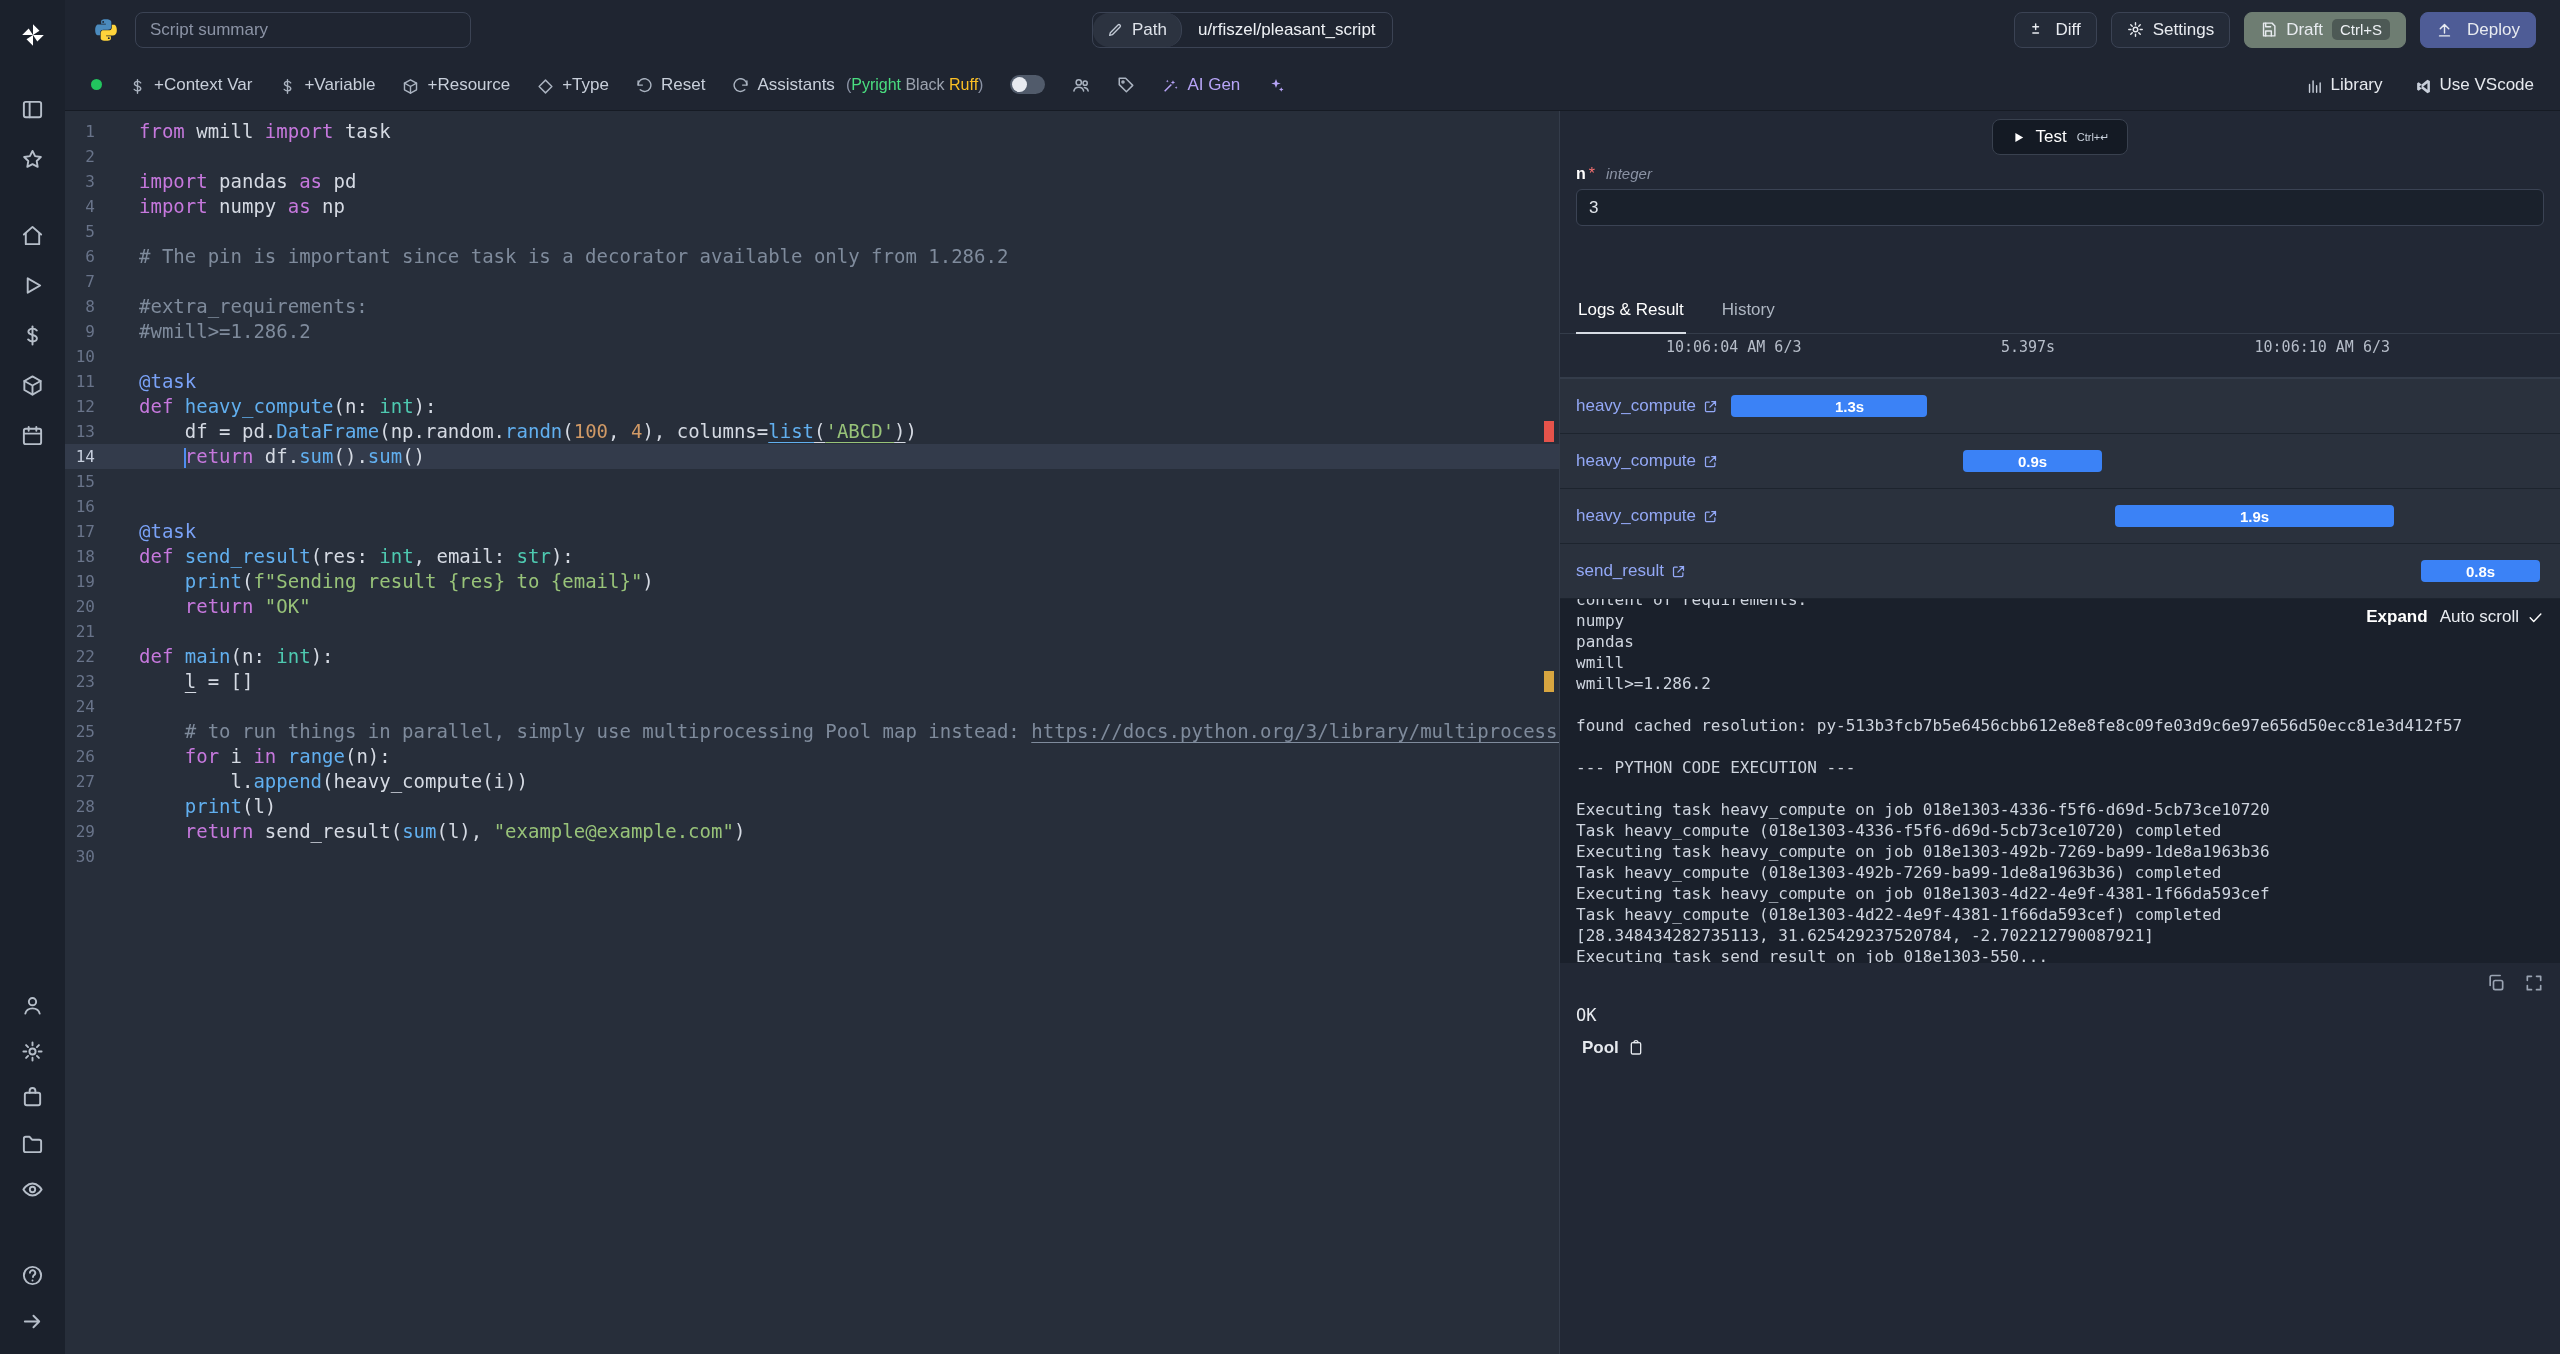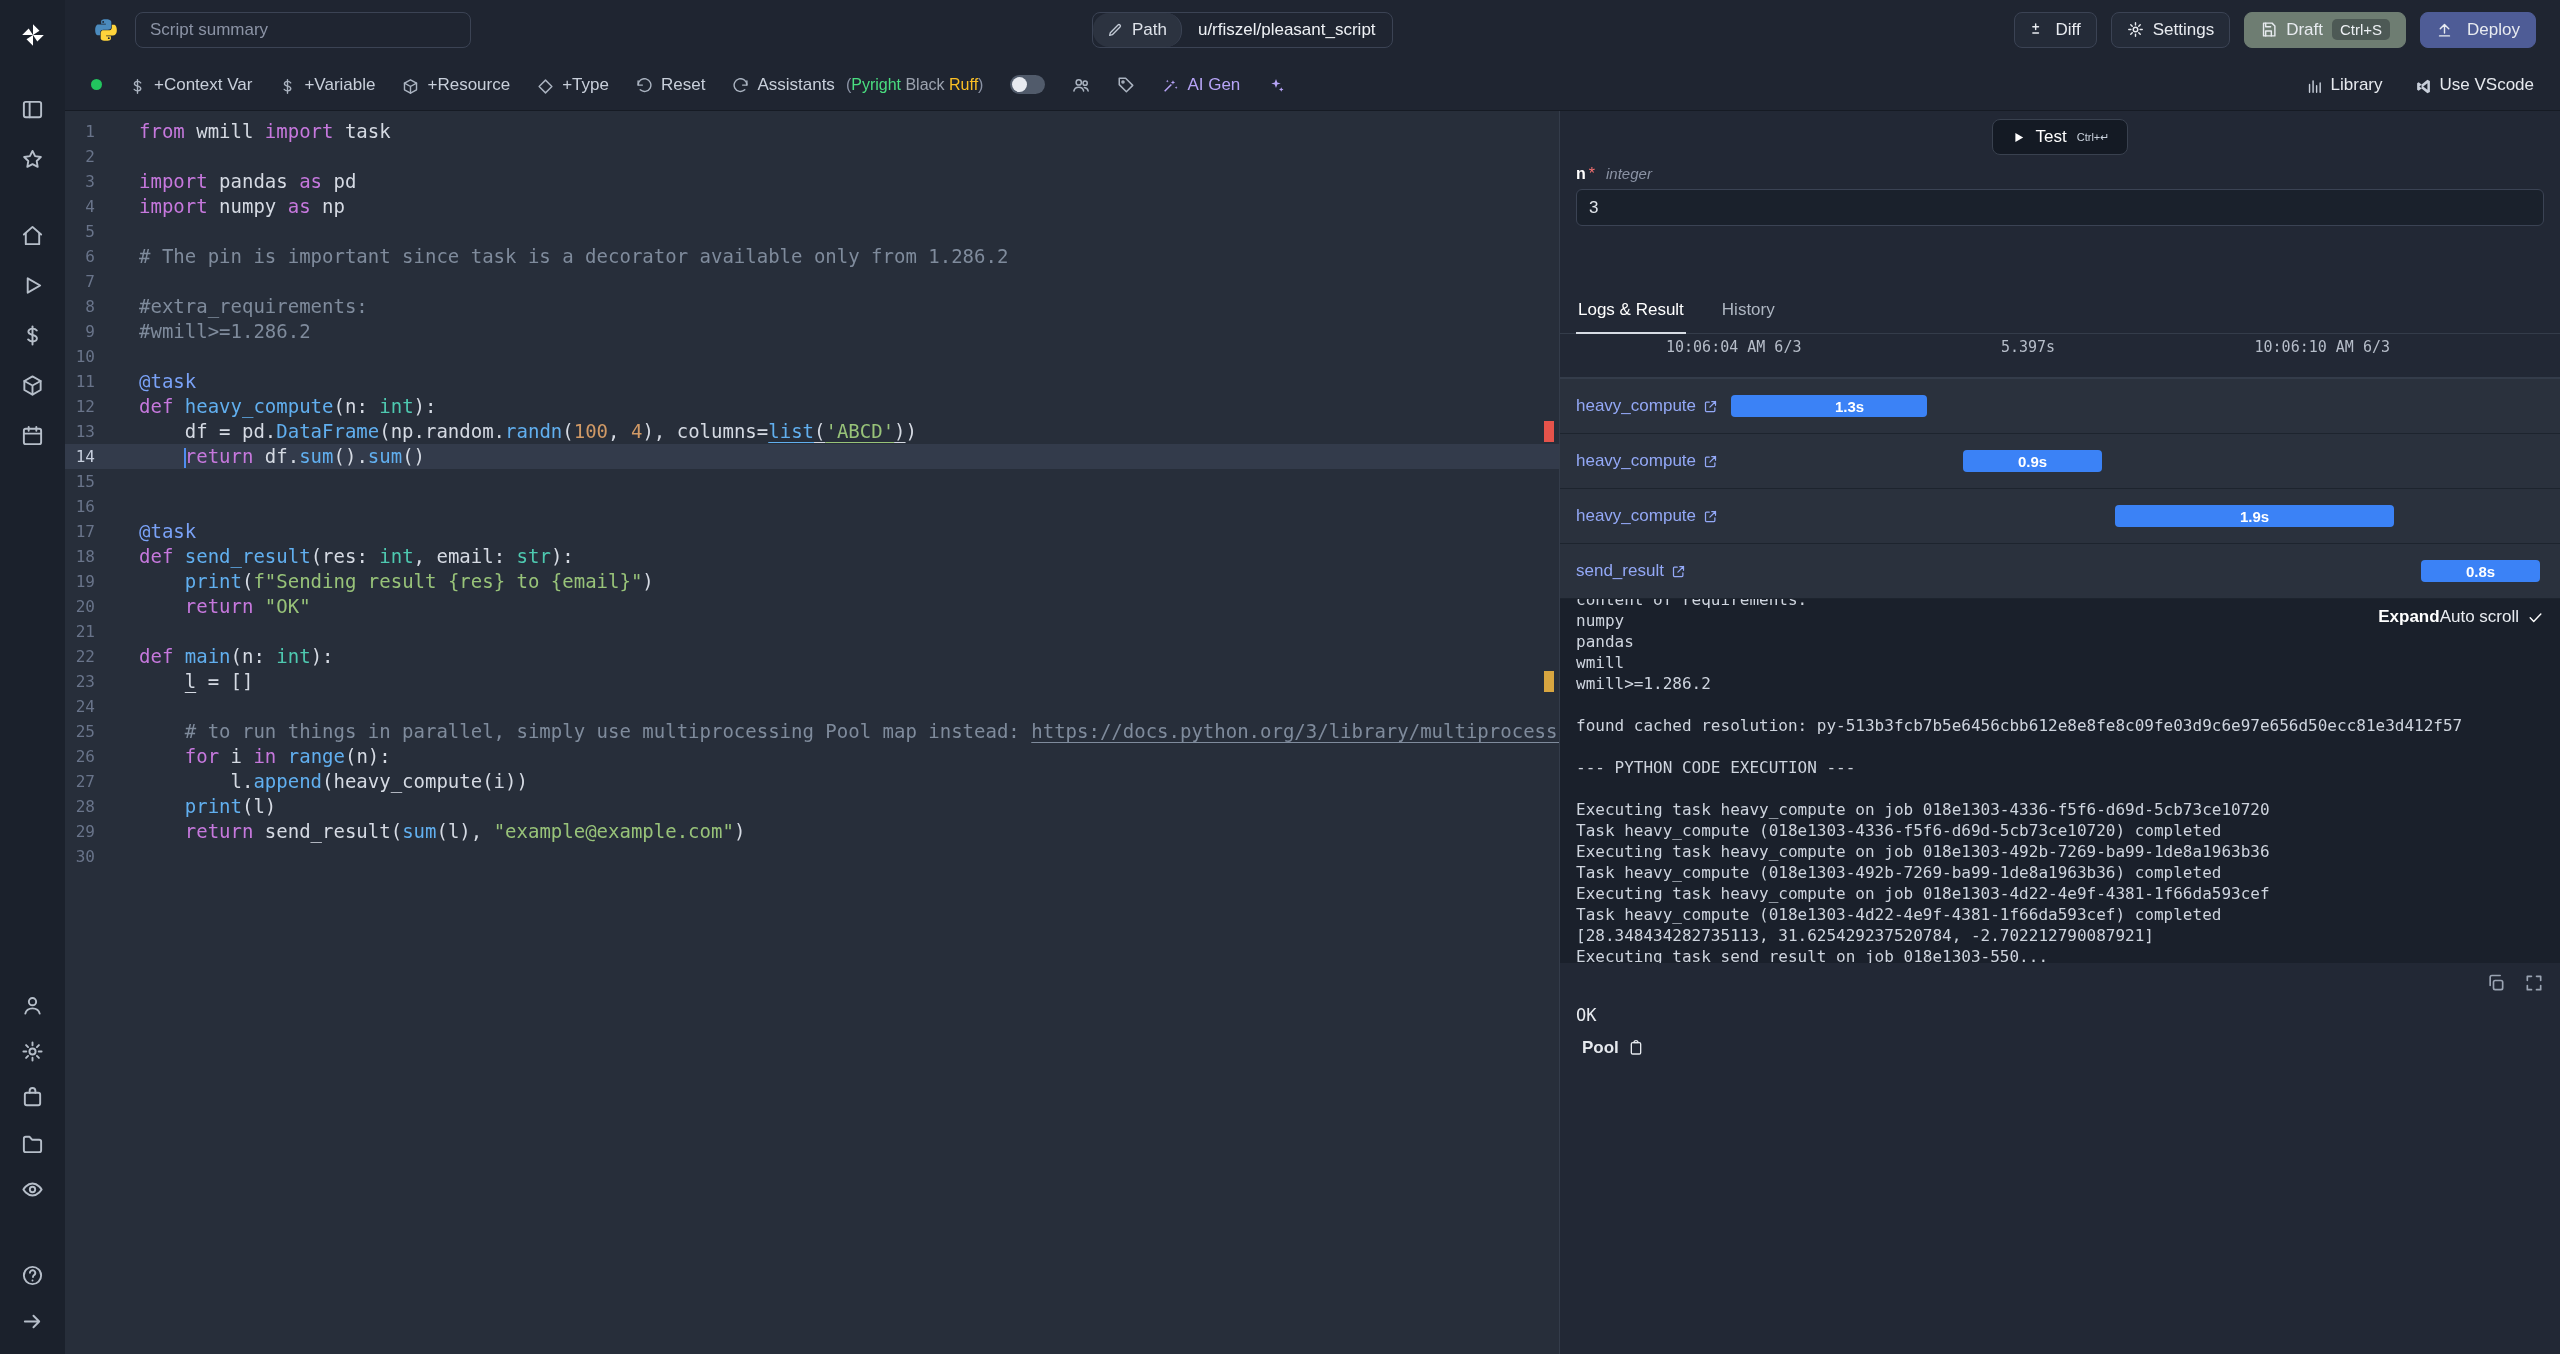--- a/index.html
+++ b/index.html
@@ -89,21 +89,21 @@
   .legend .pair{display:flex;align-items:center;gap:9px;}
   .legend .pair + .pair{margin-left:16px;}
   .swatch{width:19px;height:19px;border-radius:3px;flex:none;}
   #gantt{border-top:1px solid #343c4a;}
   .grow{height:55px;position:relative;background:#2a313d;border-bottom:1px solid #1d242e;}
   .glabel{position:absolute;left:16px;top:50%;transform:translateY(-50%);display:flex;align-items:center;gap:7px;color:#93a8f6;font-size:17px;cursor:pointer;}
   .glabel .ico{width:15px;height:15px;}
   .gbar{position:absolute;top:50%;transform:translateY(-50%);height:22px;border-radius:4px;background:#3b82f6;color:#fff;font-size:15px;font-weight:bold;display:flex;align-items:center;justify-content:center;}
   .logs{position:relative;background:#1a202b;height:364px;overflow:hidden;padding:0 16px;}
   .logs pre{margin:-10px 0 0 0;font-family:"DejaVu Sans Mono","Liberation Mono",monospace;font-size:16px;line-height:21px;color:#ced4de;white-space:pre;}
-  .logs-overlay{position:absolute;top:8px;right:16px;display:flex;gap:0;align-items:flex-end;font-size:17px;color:#fff;}
+  .logs-overlay{position:absolute;top:8px;right:16px;display:flex;gap:12px;align-items:flex-end;font-size:17px;color:#fff;}
   .expand-lbl{font-weight:bold;cursor:pointer;}
   .autoscroll{display:flex;align-items:center;gap:8px;cursor:pointer;color:#e9ecf1;}
   .autoscroll .ico{width:17px;height:17px;color:#fff;}
   .log-actions{display:flex;justify-content:flex-end;gap:18px;padding:10px 16px;color:#9aa3b2;}
   .log-actions .ico{width:20px;height:20px;cursor:pointer;}
   .result{padding:2px 16px 0;font-family:"DejaVu Sans Mono",monospace;font-size:17px;color:#e9ecf1;}
   .copy-btn{margin:12px 16px;display:inline-flex;align-items:center;gap:9px;color:#e6e9ee;font-size:17px;font-weight:bold;background:none;border:none;cursor:pointer;align-self:flex-start;font-family:inherit;}
   .copy-btn .ico{width:16px;height:16px;}
 </style>
 </head>

